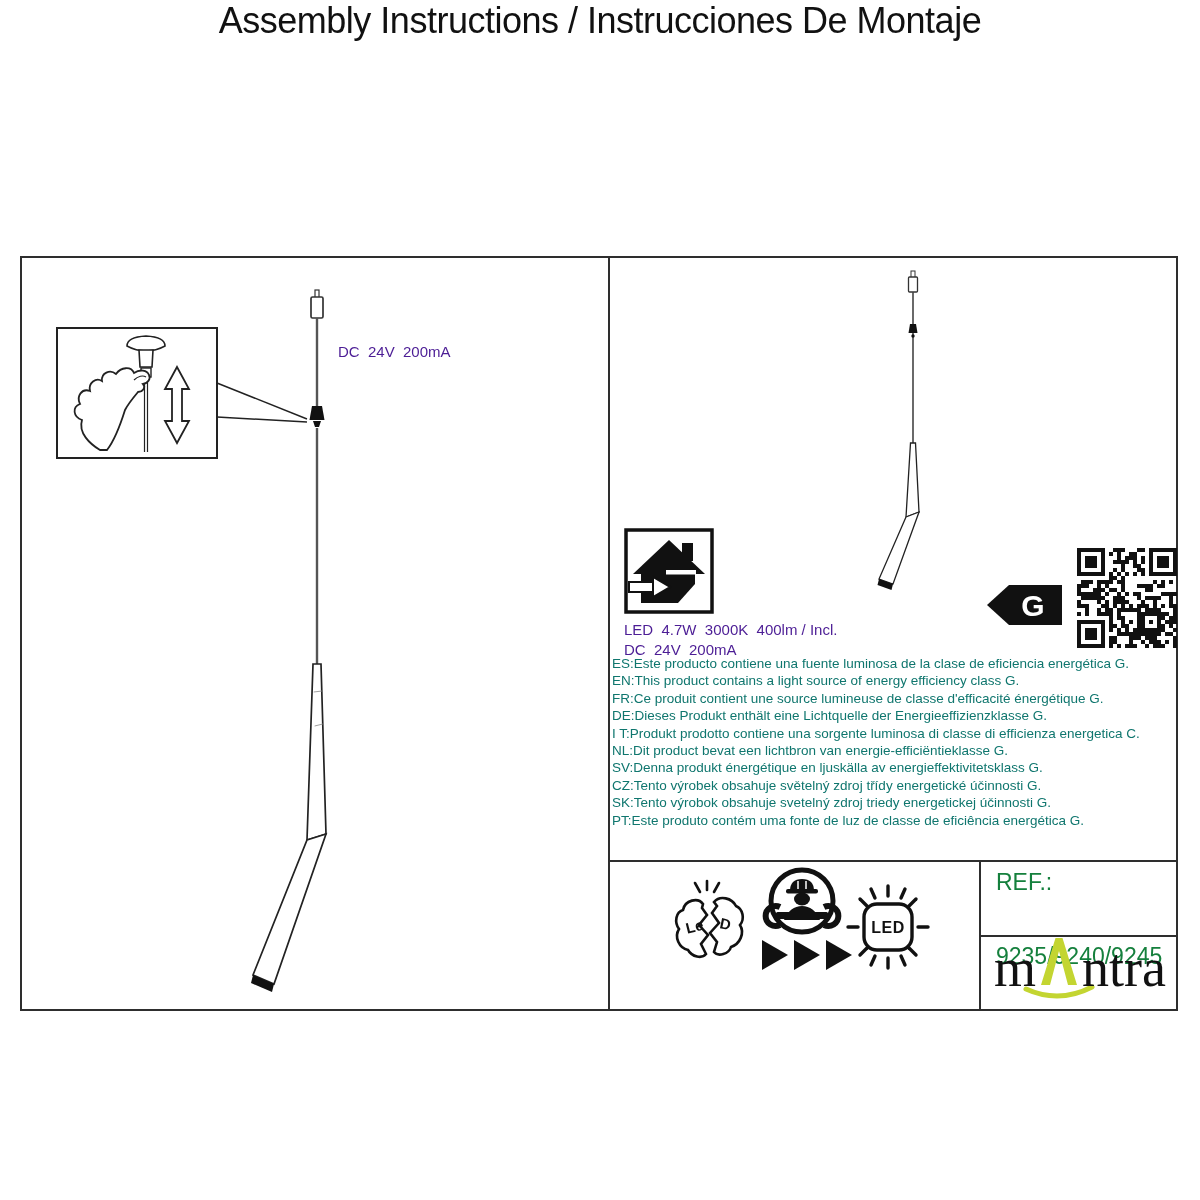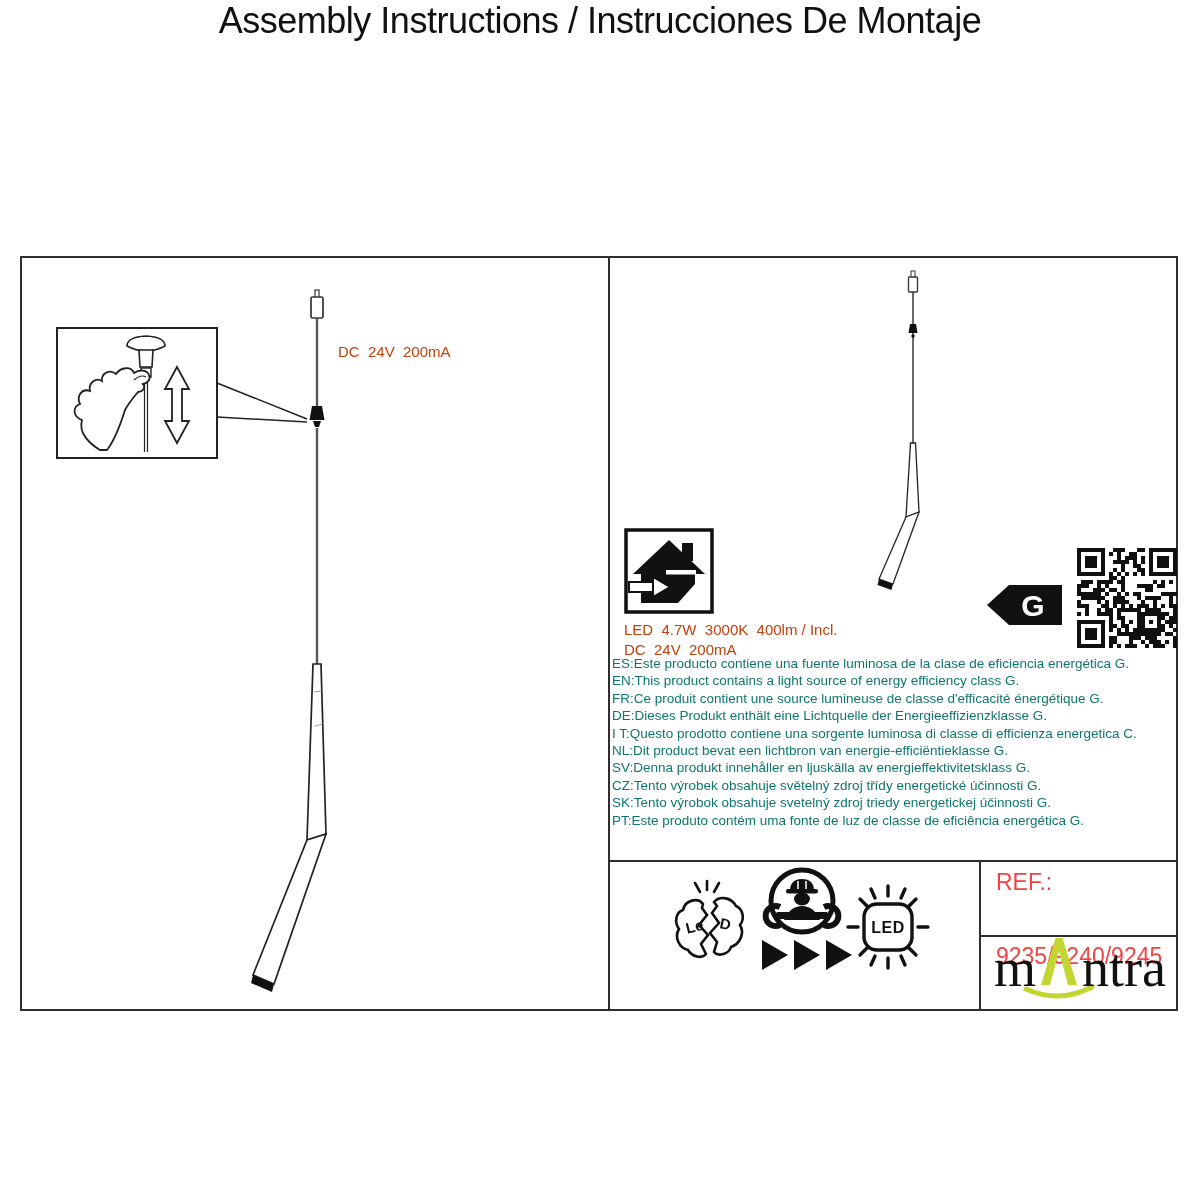--- a/index.html
+++ b/index.html
@@ -2,23 +2,23 @@
 <html><head>
 <meta charset="utf-8">
 <style>
   html,body{margin:0;padding:0;background:#fff;}
   #stage{position:relative;width:1200px;height:1032px;background:#fff;
          font-family:"Liberation Sans",sans-serif;color:#1a1a1a;overflow:hidden;}
   .abs{position:absolute;}
   .title{left:0;top:204;width:1200px;text-align:center;font-size:36px;letter-spacing:-0.5px;color:#111;}
   .frame{border:2px solid #2e2e2e;box-sizing:border-box;background:transparent;}
   .line{background:#2e2e2e;}
-  .spec{font-size:15px;white-space:pre;color:#c2410c;}
+  .spec{font-size:15px;white-space:pre;color:#4c1d95;}
   .langs{left:612px;top:655px;font-size:13.5px;line-height:17.4px;white-space:nowrap;color:#0f766e;}
-  .ref{font-size:23px;color:#ef4444;line-height:28px;}
+  .ref{font-size:23px;color:#15803d;line-height:28px;}
   .brand{display:flex;align-items:baseline;line-height:1;
          font-family:"Liberation Serif",serif;font-size:54px;color:#111;}
   .brand svg{overflow:visible;margin:0 2px;}
   svg{display:block;}
   .brand svg{display:inline-block;}
   text{font-family:"Liberation Sans",sans-serif;}
 </style>
 </head>
 <body>
 
@@ -441,23 +441,23 @@
         <rect x="87" y="99" width="4" height="4"></rect>
         <rect x="99" y="99" width="4" height="4"></rect>
       </g>
     </svg>
 
   <div class="abs langs">
     <div>ES:Este producto contiene una fuente luminosa de la clase de eficiencia energética G.</div>
     <div>EN:This product contains a light source of energy efficiency class G.</div>
     <div>FR:Ce produit contient une source lumineuse de classe d'efficacité énergétique G.</div>
     <div>DE:Dieses Produkt enthält eine Lichtquelle der Energieeffizienzklasse G.</div>
-    <div>I T:Questo prodotto contiene una sorgente luminosa di classe di efficienza energetica C.</div>
+    <div>I T:Produkt prodotto contiene una sorgente luminosa di classe di efficienza energetica C.</div>
     <div>NL:Dit product bevat een lichtbron van energie-efficiëntieklasse G.</div>
-    <div>SV:Denna produkt innehåller en ljuskälla av energieffektivitetsklass G.</div>
+    <div>SV:Denna produkt énergétique en ljuskälla av energieffektivitetsklass G.</div>
     <div>CZ:Tento výrobek obsahuje světelný zdroj třídy energetické účinnosti G.</div>
     <div>SK:Tento výrobok obsahuje svetelný zdroj triedy energetickej účinnosti G.</div>
     <div>PT:Este produto contém uma fonte de luz de classe de eficiência energética G.</div>
   </div>
 
   <svg class="abs" style="left:672px;top:876px;" width="78" height="104" viewBox="0 0 78 104">
     <g fill="none" stroke="#111" stroke-width="2.6" stroke-linecap="round">
       <line x1="28" y1="16" x2="23" y2="7"></line>
       <line x1="35" y1="14" x2="35" y2="5"></line>
       <line x1="42" y1="16" x2="47" y2="7"></line>

